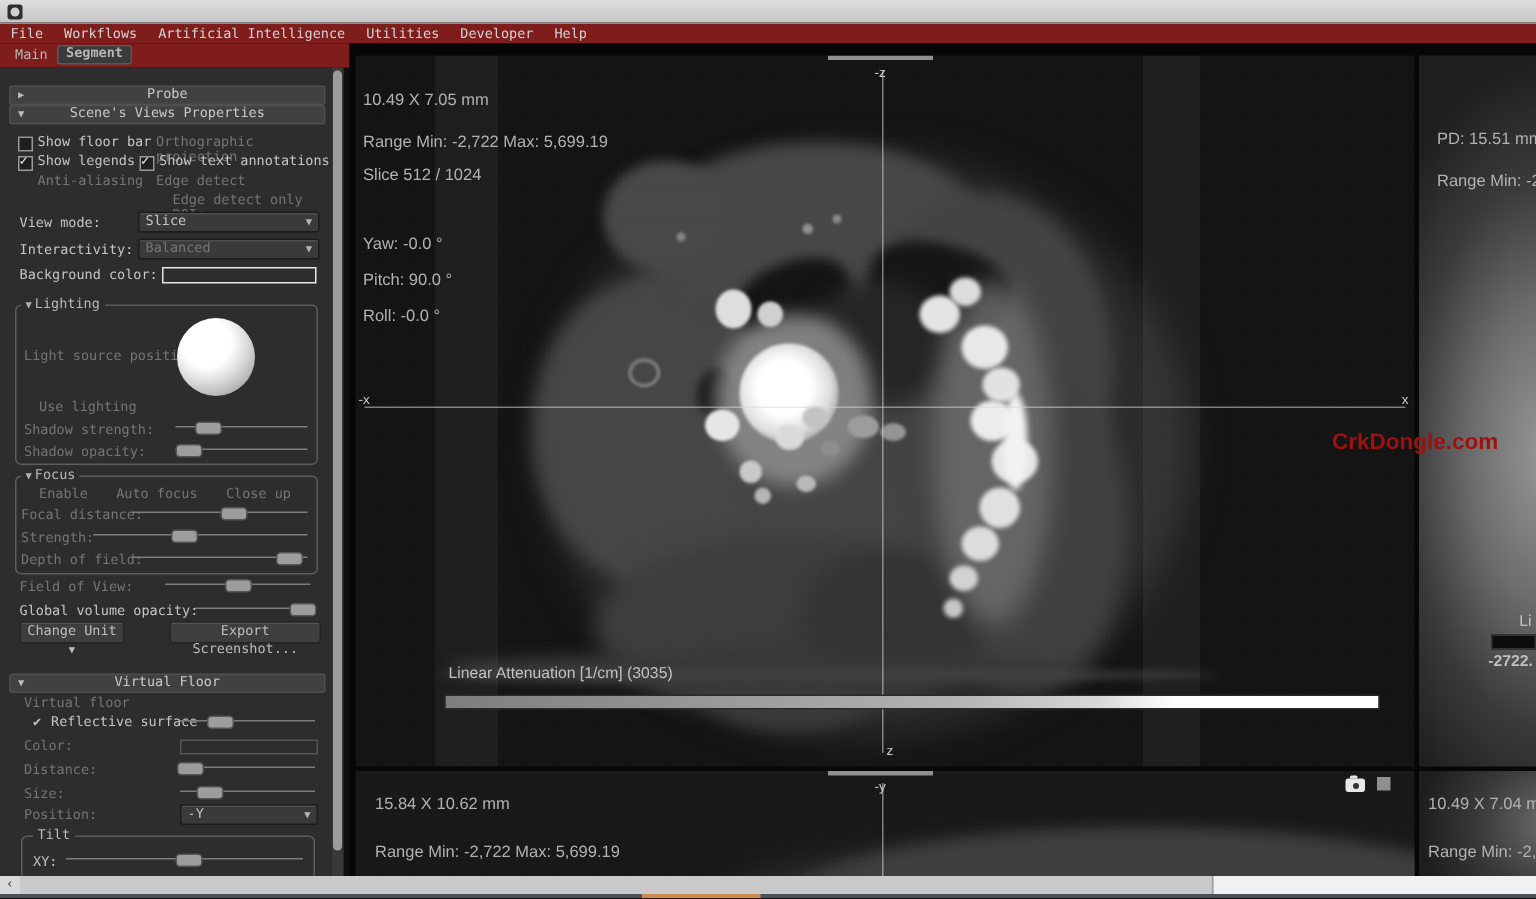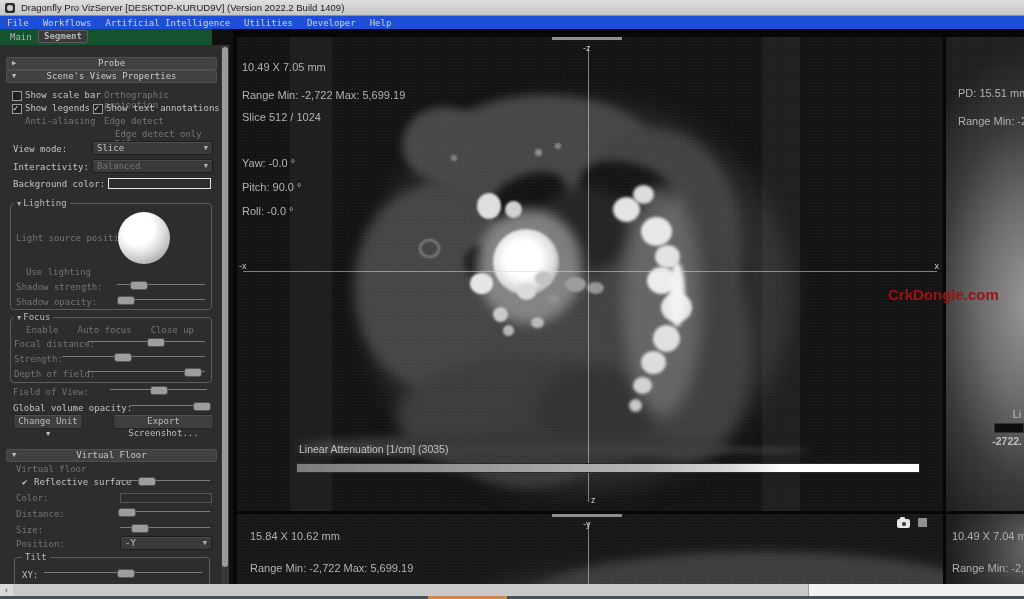--- a/index.html
+++ b/index.html
@@ -8,23 +8,23 @@
   .abs{position:absolute;}
   .lb{color:#c4c4c4;}
   .ld{color:#757575;}
   .vt{position:absolute;font-family:"Liberation Sans",sans-serif;font-size:11px;color:#b2b2b2;white-space:nowrap;}
   .dots{background-image:radial-gradient(rgba(255,255,255,.07) .5px,transparent .6px);background-size:3px 3px;}
   .noise{position:absolute;inset:0;background-image:radial-gradient(rgba(255,255,255,.05) .5px,transparent .6px);background-size:3px 3px;pointer-events:none;}
   
   #titlebar{left:0;top:0;width:1024px;height:15px;background:linear-gradient(#dedede,#c6c6c6);border-bottom:1px solid #8f8f8f;color:#1a1a1a;display:flex;align-items:center;font-size:9.5px;font-family:"Liberation Sans",sans-serif;}
   #appicon{width:10px;height:10px;background:#2e2e2e;border-radius:2px;margin:0 6px 0 5px;position:relative;}
   #appicon::after{content:"";position:absolute;left:2px;top:2px;width:6px;height:6px;border-radius:50%;background:#cfcfcf;}
-  #menubar{left:0;top:16px;width:1024px;height:13px;background:#1d4ed8;display:flex;align-items:center;gap:0;}
+  #menubar{left:0;top:16px;width:1024px;height:13px;background:#7f1d1d;display:flex;align-items:center;gap:0;}
   #menubar span{padding:0 7px;color:#d4d4d4;}
-  #tabstrip{left:0;top:29px;width:212px;height:16px;background:#14532d;}
+  #tabstrip{left:0;top:29px;width:233px;height:16px;background:#7f1d1d;}
   .tab{position:absolute;color:#b5b5b5;}
   #tab-segment{background:#3a3a3a;border:1px solid #5a5a5a;border-radius:2px;padding:0 5px;line-height:11px;}
   
   #sidebar{left:0;top:45px;width:221px;height:539px;background:#2d2d2d;overflow:hidden;}
   #sb-scroll{left:221px;top:45px;width:8px;height:539px;background:#383838;}
   #sb-thumb{position:absolute;left:1px;top:2px;width:6px;height:520px;background:#9b9b9b;border-radius:3px;}
   .hdr{position:absolute;left:6px;width:209px;height:11px;line-height:11px;background:#414141;border:1px solid #4f4f4f;border-radius:2px;text-align:center;color:#c9c9c9;}
   .hdr .harr{position:absolute;left:5px;top:0px;font-size:7px;color:#bdbdbd;}
   .cb{position:absolute;width:8px;height:8px;border:1px solid #9a9a9a;background:#1f1f1f;}
   .cb.on::after{content:"✓";position:absolute;left:0px;top:-2px;font-size:9px;color:#efefef;}
@@ -61,21 +61,20 @@
   .camicon::after{content:"";position:absolute;left:4.5px;top:2.5px;width:4px;height:4px;border-radius:50%;background:#333;}
   .sqicon{position:absolute;width:9px;height:9px;background:#8f8f8f;}
 </style>
 </head>
 <body>
 
 <div id="app">
 
   <div id="titlebar" class="abs">
     <span id="appicon"></span>
-    <span>Dragonfly Pro VizServer [DESKTOP-KURUD9V] (Version 2022.2 Build 1409)</span>
   </div>
 
   <div id="menubar" class="abs">
       <span>File</span>
       <span>Workflows</span>
       <span>Artificial Intelligence</span>
       <span>Utilities</span>
       <span>Developer</span>
       <span>Help</span>
     </div>
@@ -90,21 +89,21 @@
     <div class="hdr" style="top:12px;">
       <span class="harr">▶</span>
       <span>Probe</span>
     </div>
     <div class="hdr" style="top:25px;">
       <span class="harr">▼</span>
       <span>Scene's Views Properties</span>
     </div>
 
     <span class="cb" style="left:12px;top:46px;"></span>
-    <span class="abs lb" style="left:25px;top:45px;">Show scale bar</span>
+    <span class="abs lb" style="left:25px;top:45px;">Show floor bar</span>
     <span class="abs ld" style="left:104px;top:45px;">Orthographic projection</span>
 
     <span class="cb on" style="left:12px;top:59px;"></span>
     <span class="abs lb" style="left:25px;top:58px;text-align:center;">Show legends</span>
     <span class="cb on" style="left:93px;top:59px;"></span>
     <span class="abs lb" style="left:106px;top:58px;">Show text annotations</span>
 
     <span class="abs ld" style="left:25px;top:71px;">Anti-aliasing</span>
     <span class="abs ld" style="left:104px;top:71px;">Edge detect</span>
     <span class="abs ld" style="left:115px;top:84px;">Edge detect only ROIs</span>

